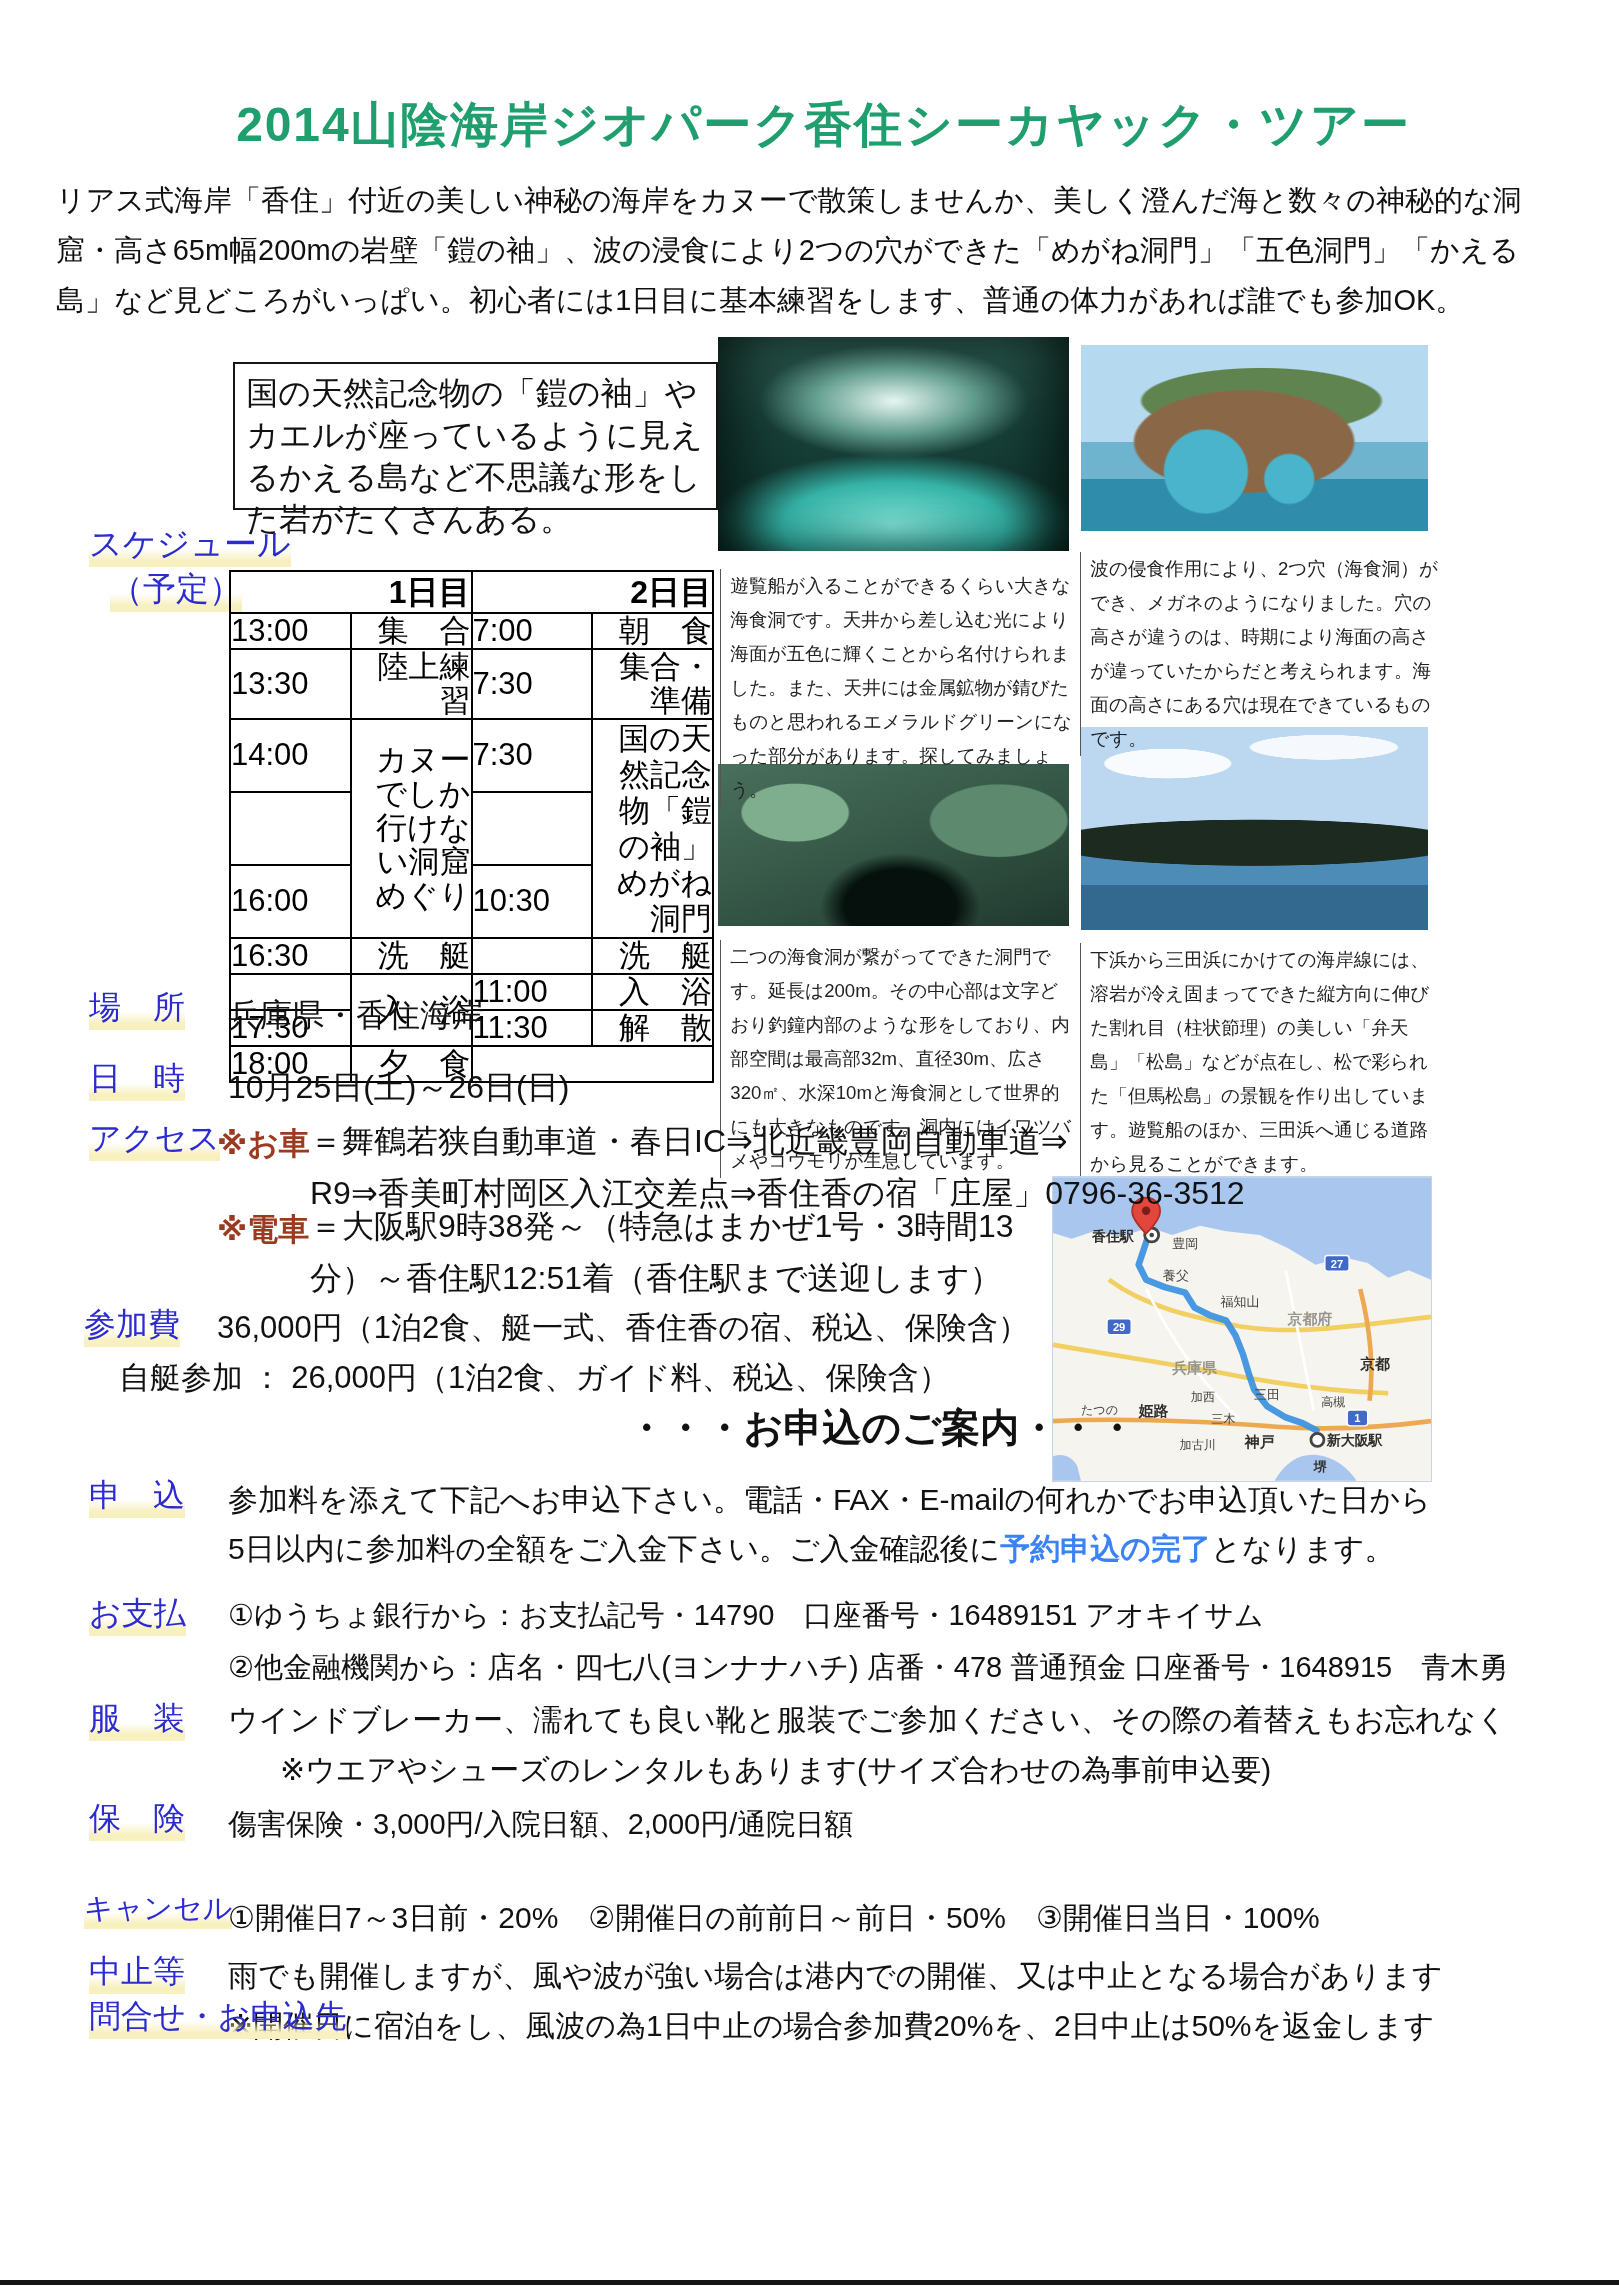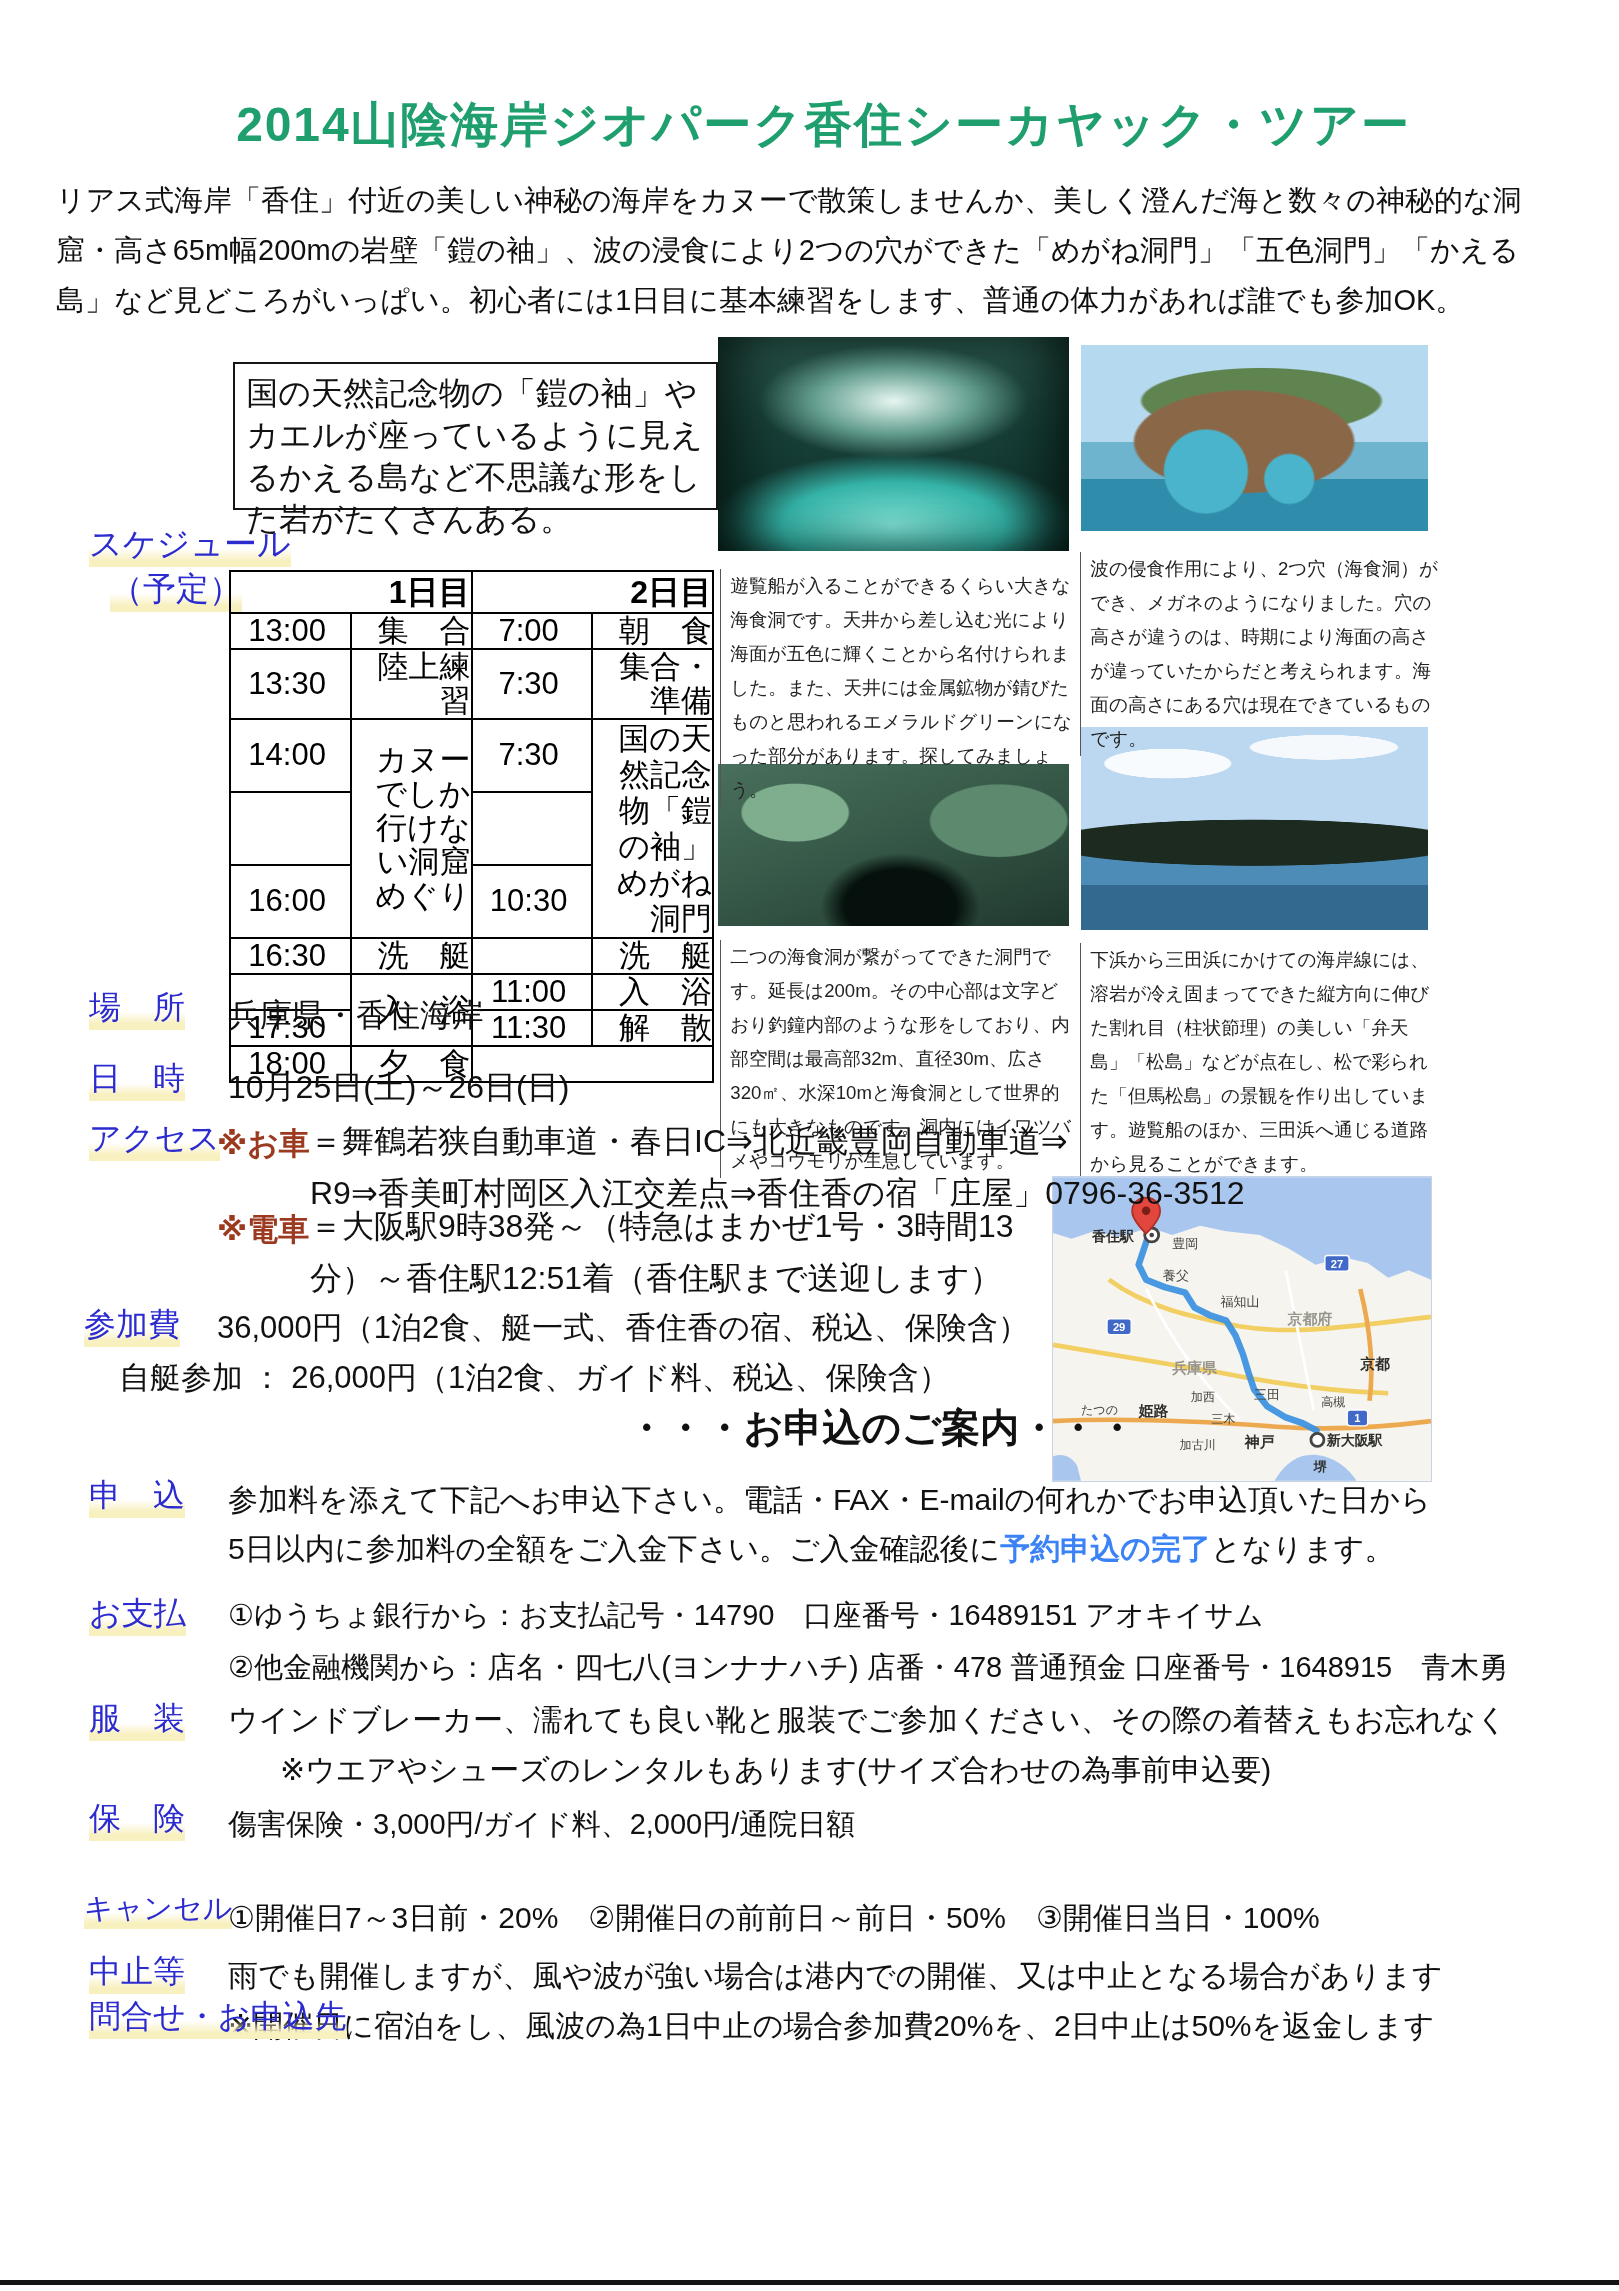--- a/index.html
+++ b/index.html
@@ -18,21 +18,21 @@
        background:linear-gradient(to top,#f8f0bf 0 14%,rgba(248,240,191,0) 42%);}
   
   #sched-label{left:89px;top:522px;font-size:33px;}
   #yotei{left:110px;top:567px;font-size:33px;}
   #schedule{left:229px;top:570px;}
   table.sched{border-collapse:collapse;table-layout:fixed;width:485px;font-size:31px;color:#000;}
   .sched td{border:2.8px solid #000;padding:0;text-align:right;overflow:hidden;line-height:34px;}
   .sched tr{height:36px;}
   .sched tr.hd{height:42px;}
   .sched tr.hd td{font-weight:bold;font-size:32px;}
-  .sched td.t{text-align:center;padding-right:6.5px;}
+  .sched td.t{text-align:left;padding-right:6.5px;}
   .sched td.span-top{vertical-align:top;line-height:36px;padding-top:0.9px;}
   .sched td.mid{vertical-align:middle;}
   
   .photo{position:absolute;}
   #photo1{left:718px;top:337px;width:351px;height:214px;
     background:
       radial-gradient(ellipse 55% 38% at 50% 30%, rgba(240,255,250,.95) 0%, rgba(150,220,200,.6) 40%, rgba(0,0,0,0) 70%),
       radial-gradient(ellipse 70% 45% at 50% 88%, #7fe0d4 0%, #35b2a6 45%, rgba(0,0,0,0) 75%),
       linear-gradient(180deg,#2a554c 0%,#173f38 45%,#0d2d28 100%);
     box-shadow:inset 37px 0 56px -18.6px rgba(5,20,16,.9), inset -37px 0 56px -18.6px rgba(5,20,16,.9);}
@@ -249,21 +249,21 @@
 
   <div class="abs lbl" id="pay-l">お支払</div>
   <div class="abs" id="pay1">①ゆうちょ銀行から：お支払記号・14790　口座番号・16489151 アオキイサム</div>
   <div class="abs" id="pay2">②他金融機関から：店名・四七八(ヨンナナハチ) 店番・478 普通預金 口座番号・1648915　青木勇</div>
 
   <div class="abs lbl" id="fuku-l">服　装</div>
   <div class="abs body32" id="fuku1">ウインドブレーカー、濡れても良い靴と服装でご参加ください、その際の着替えもお忘れなく</div>
   <div class="abs body32" id="fuku2">※ウエアやシューズのレンタルもあります(サイズ合わせの為事前申込要)</div>
 
   <div class="abs lbl" id="hoken-l">保　険</div>
-  <div class="abs" id="hoken1">傷害保険・3,000円/ガイド料、2,000円/通院日額</div>
+  <div class="abs" id="hoken1">傷害保険・3,000円/入院日額、2,000円/通院日額</div>
 
   <div class="abs lbl" id="cancel-l">キャンセル</div>
   <div class="abs body32" id="cancel1">①開催日7～3日前・20%　②開催日の前前日～前日・50%　③開催日当日・100%</div>
 
   <div class="abs lbl" id="chushi-l">中止等</div>
   <div class="abs body32" id="chushi1">雨でも開催しますが、風や波が強い場合は港内での開催、又は中止となる場合があります</div>
   <div class="abs body32" id="chushi2">※開催日に宿泊をし、風波の為1日中止の場合参加費20%を、2日中止は50%を返金します</div>
 
   <div class="abs lbl" id="contact-l">問合せ・お申込先</div>
 

